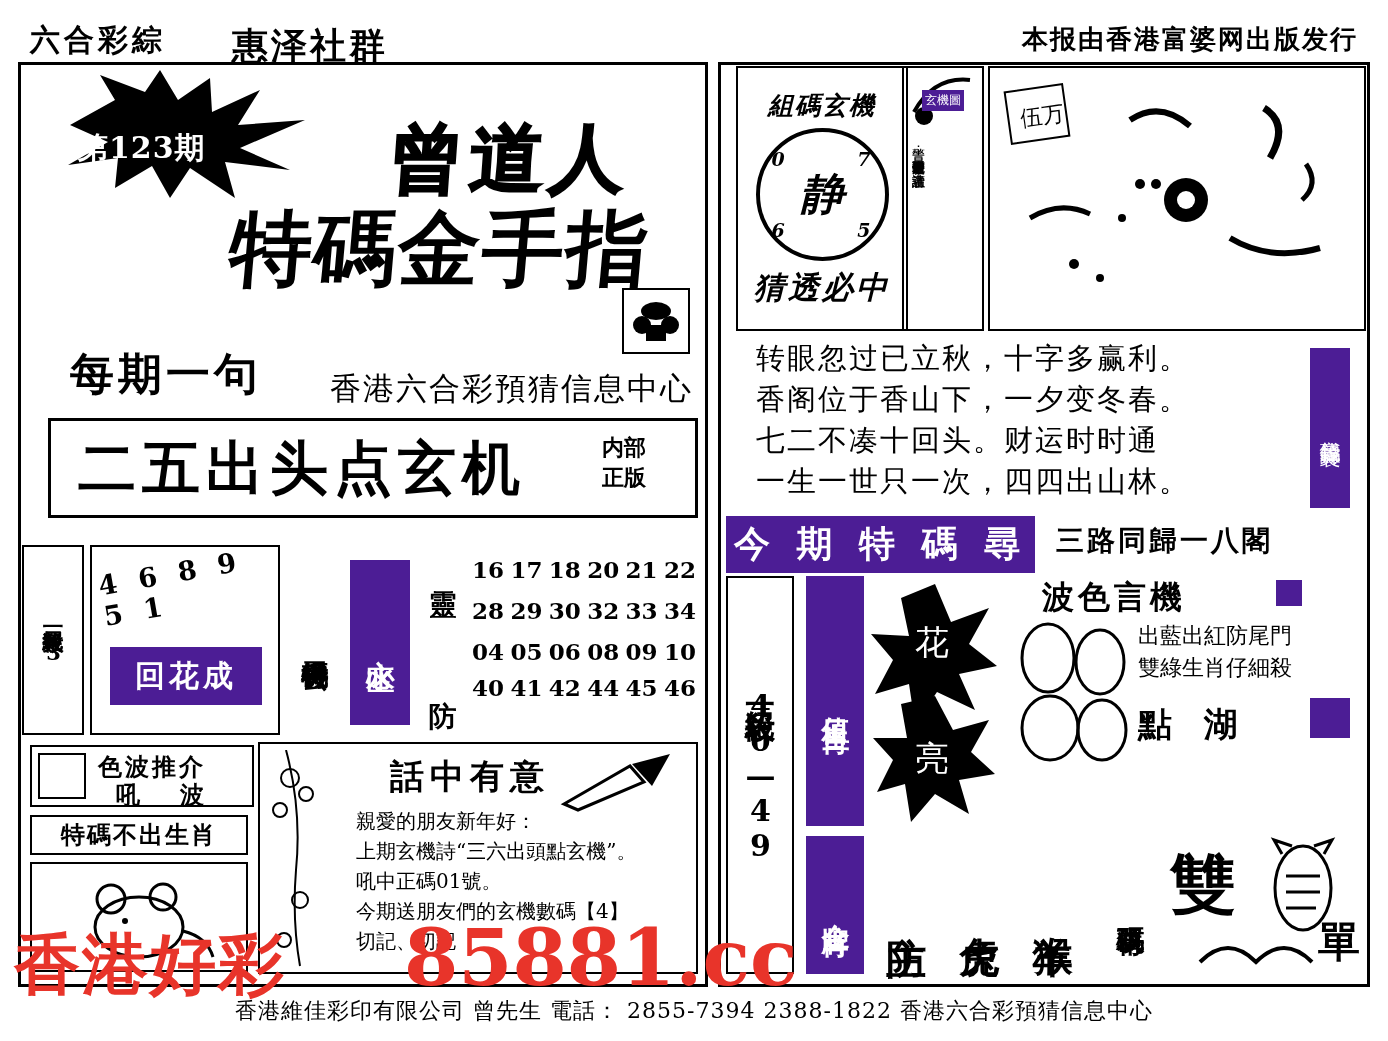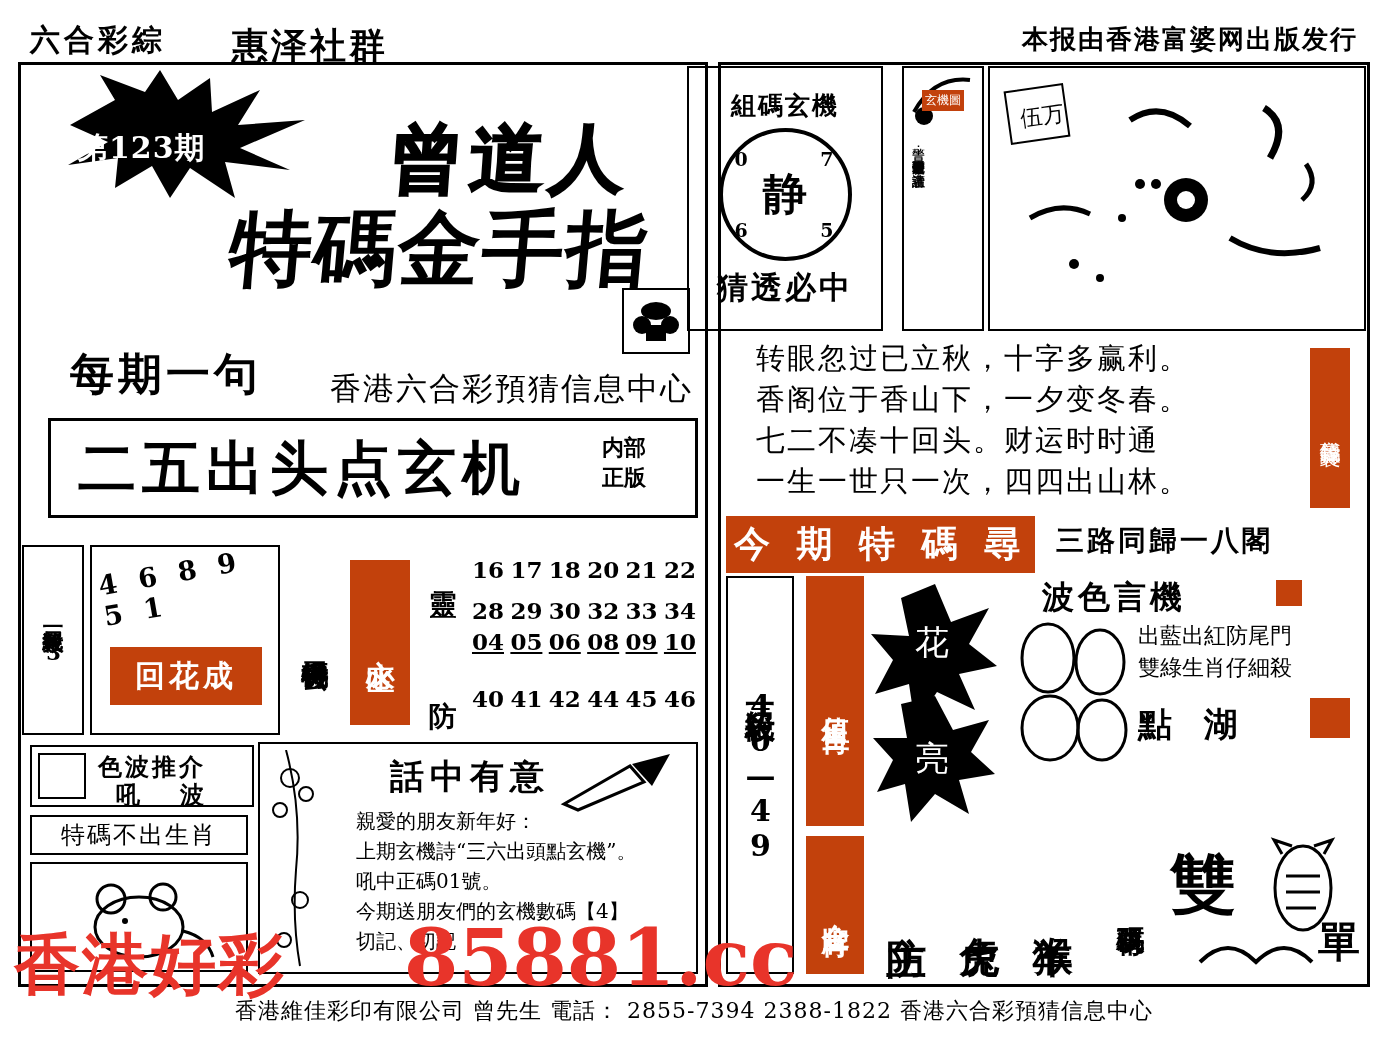--- a/index.html
+++ b/index.html
@@ -3,21 +3,21 @@
 <meta charset="utf-8">
 <style>
   html,body{margin:0;padding:0;background:#fff;}
   body{width:1388px;height:1041px;position:relative;font-family:"DejaVu Sans","Liberation Sans",sans-serif;color:#000;overflow:hidden;}
   .pg{position:absolute;inset:0;}
   .abs{position:absolute;}
   .bx{border:3px solid #000;box-sizing:border-box;}
   .bx2{border:2px solid #000;box-sizing:border-box;}
   .ctr{display:flex;align-items:center;justify-content:center;text-align:center;}
   .vert{writing-mode:vertical-rl;text-orientation:upright;}
-  .blk{background:#c2410c;color:#fff;}
+  .blk{background:#4c1d95;color:#fff;}
 
   
   #hdr-left{left:30px;top:20px;font-size:30px;font-weight:bold;letter-spacing:4px;font-family:"DejaVu Serif",serif;}
   #hdr-left2{left:232px;top:22px;font-size:36px;font-weight:bold;letter-spacing:3px;font-family:"DejaVu Serif",serif;}
   #hdr-right{right:30px;top:22px;font-size:26px;font-weight:bold;letter-spacing:2px;font-family:"DejaVu Serif",serif;}
 
   
   #leftframe{left:18px;top:62px;width:690px;height:925px;}
   #rightframe{left:718px;top:62px;width:652px;height:925px;}
 
@@ -49,21 +49,21 @@
 
   
   #sebo{left:30px;top:745px;width:224px;height:62px;}
   #tmbsx{left:30px;top:815px;width:218px;height:40px;}
   #ratbox{left:30px;top:862px;width:218px;height:110px;}
   #huazhong{left:258px;top:742px;width:440px;height:232px;}
   #hz-title{font-size:34px;font-weight:bold;letter-spacing:6px;font-family:"DejaVu Serif",serif;}
   .hz-line{font-size:20px;line-height:30px;font-family:"DejaVu Serif",serif;}
 
   
-  #zm-box{left:687px;top:66px;width:196px;height:265px;}
+  #zm-box{left:736px;top:66px;width:172px;height:265px;font-style:italic;}
   #zm-title{font-size:25px;font-weight:bold;letter-spacing:2px;font-family:"DejaVu Serif",serif;}
   #circle{width:125px;height:125px;border:4px solid #000;border-radius:50%;position:relative;margin:6px auto 0;}
   #circle .c{position:absolute;font-size:44px;font-weight:bold;left:50%;top:50%;transform:translate(-50%,-50%);font-family:"DejaVu Serif",serif;}
   #circle .n{position:absolute;font-size:19px;font-weight:bold;font-family:"DejaVu Serif",serif;}
   #zm-foot{font-size:31px;font-weight:bold;letter-spacing:3px;font-family:"DejaVu Serif",serif;margin-top:6px;}
 
   #warnbox{left:902px;top:66px;width:82px;height:265px;}
   #warn{writing-mode:vertical-rl;text-orientation:upright;font-size:13px;line-height:17px;font-family:"DejaVu Serif",serif;height:180px;}
 
   #artbox{left:988px;top:66px;width:378px;height:265px;}
@@ -169,50 +169,50 @@
       <span>22</span>
     </div>
     <div class="tbl-row" style="margin-top:14px;">
       <span>28</span>
       <span>29</span>
       <span>30</span>
       <span>32</span>
       <span>33</span>
       <span>34</span>
     </div>
-    <div class="tbl-row" style="margin-top:4px;text-decoration:underline;">
+    <div class="tbl-row" style="margin-top:14px;">
       <span>04</span>
       <span>05</span>
       <span>06</span>
       <span>08</span>
       <span>09</span>
       <span>10</span>
     </div>
-    <div class="tbl-row" style="margin-top:30px;">
+    <div class="tbl-row" style="margin-top:9px;">
       <span>40</span>
       <span>41</span>
       <span>42</span>
       <span>44</span>
       <span>45</span>
       <span>46</span>
     </div>
   </div>
 
   <div class="abs bx2" id="sebo">
     <div class="abs bx2" style="left:6px;top:6px;width:48px;height:46px;">
       <svg width="40" height="40" viewBox="0 0 40 40">
           <path d="M26 6 A14 14 0 1 0 26 34 A11 11 0 1 1 26 6 Z" fill="#000"></path>
         </svg>
     </div>
     <div class="abs" style="left:66px;top:4px;font-size:24px;font-weight:bold;letter-spacing:3px;font-family:'DejaVu Serif',serif;">色波推介</div>
     <div class="abs" style="left:84px;top:32px;font-size:24px;font-weight:bold;letter-spacing:8px;font-family:'DejaVu Serif',serif;">吼　波</div>
   </div>
 
   <div class="abs bx2 ctr" id="tmbsx">
-    <span style="font-size:24px;font-weight:normal;letter-spacing:2px;font-family:'DejaVu Serif',serif;">特碼不出生肖</span>
+    <span style="font-size:24px;font-weight:bold;letter-spacing:2px;font-family:'DejaVu Serif',serif;">特碼不出生肖</span>
   </div>
 
   <div class="abs bx2 ctr" id="ratbox">
     <svg width="160" height="96" viewBox="0 0 160 96">
       <ellipse cx="80" cy="58" rx="44" ry="30" fill="none" stroke="#000" stroke-width="3"></ellipse>
       <circle cx="52" cy="30" r="14" fill="none" stroke="#000" stroke-width="3"></circle>
       <circle cx="104" cy="28" r="13" fill="none" stroke="#000" stroke-width="3"></circle>
       <path d="M124 62 q24 6 30 26" fill="none" stroke="#000" stroke-width="3"></path>
       <circle cx="66" cy="52" r="3" fill="#000"></circle>
     </svg>

